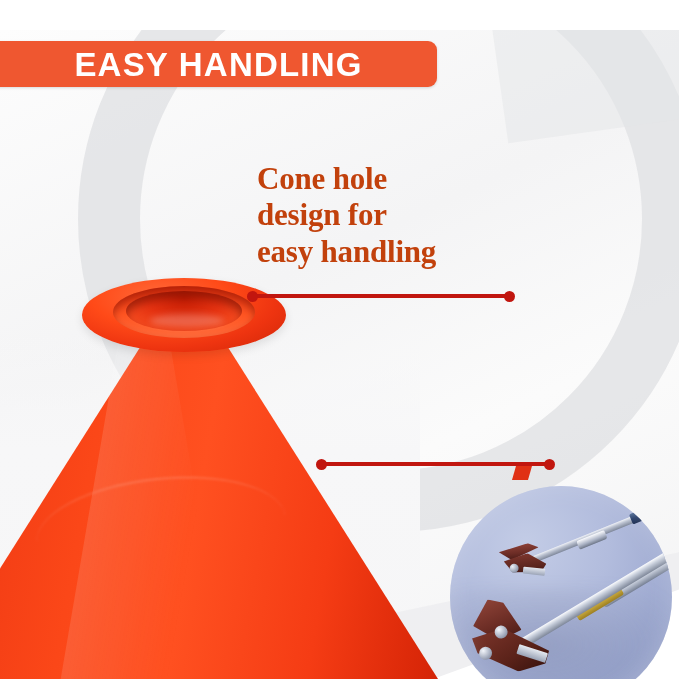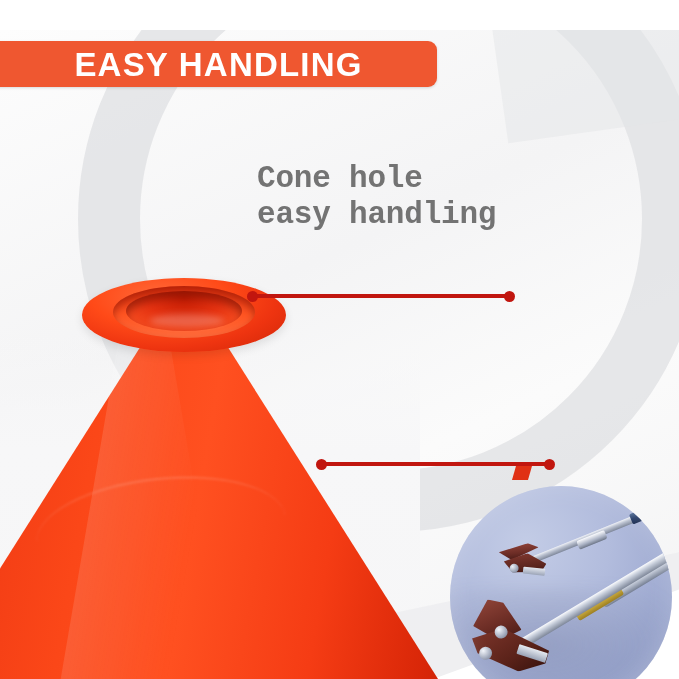--- a/index.html
+++ b/index.html
@@ -198,24 +198,24 @@
     top: 300px;
     width: 300px;
     height: 260px;
     background: radial-gradient(ellipse at 60% 50%, rgba(120,120,125,.16), rgba(255,255,255,0) 70%);
     filter: blur(8px);
   }
 
   
   .callout {
     position: absolute;
-    color: #737373;
+    color: #c2410c;
     font-weight: 700;
     line-height: 1.17;
-    font-family: Liberation Mono, monospace;
+    font-family: Liberation Serif, serif;
     letter-spacing: -0.2px;
   }
   .callout-1 {
     left: 257px;
     top: 131px;
     width: 270px;
     font-size: 31px;
   }
   .callout-2 {
     left: 318px;
@@ -469,20 +469,21 @@
     <div class="cone-sheen"></div>
     <div class="cone-seam"></div>
     <div class="cone-rim"></div>
     <div class="cone-rim-inner"></div>
     <div class="cone-hole"></div>
     <div class="cone-hole-gloss"></div>
   </div>
 
   <div class="callout callout-1">
     <span class="callout-line">Cone hole</span>
+    <span class="callout-line">design for</span>
     <span class="callout-line">easy handling</span>
   </div>
   <div class="connector connector-1">
     <span class="dot left"></span>
     <span class="dot right"></span>
   </div>
 
   <div class="callout callout-2">
   </div>
   <div class="connector connector-2">

